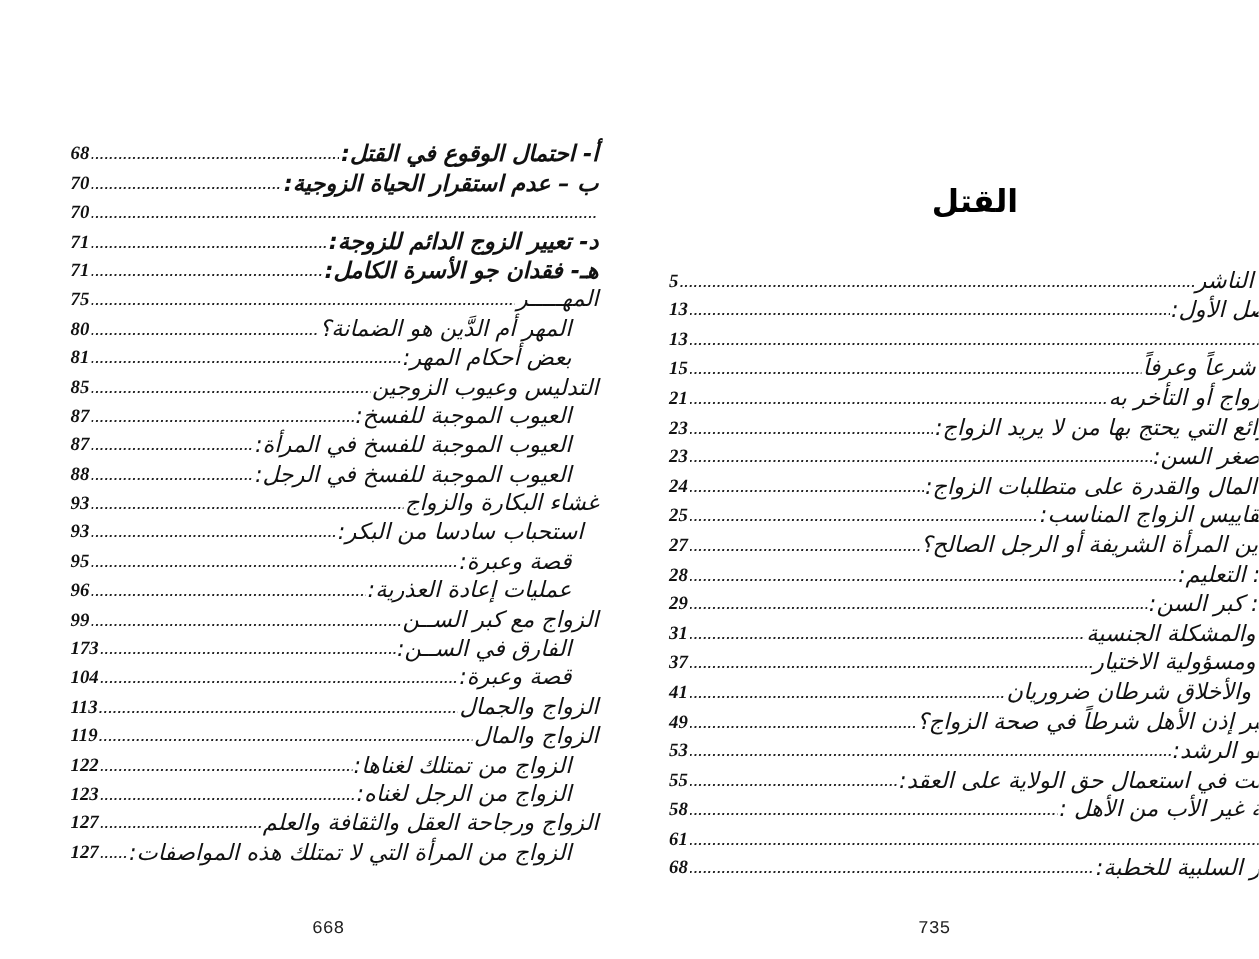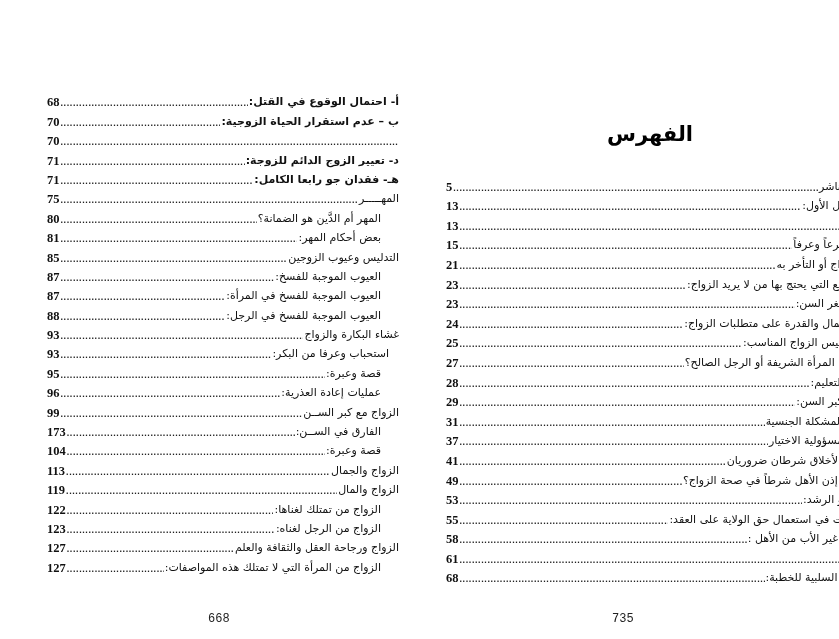--- a/index.html
+++ b/index.html
@@ -4,21 +4,21 @@
   <style>
     html, body { margin: 0; padding: 0; }
     body {
       width: 839px; height: 639px; background: #ffffff; position: relative; overflow: hidden;
       font-family: "DejaVu Serif", "Liberation Serif", serif; color: #111;
     }
     .page { position: absolute; top: 0; height: 639px; }
     .page-left { left: 0; width: 419px; }
     .page-right { left: 420px; width: 419px; }
 
-    .toc { position: absolute; list-style: none; margin: 0; padding: 0; }
+    .toc { position: absolute; list-style: none; margin: 0; padding: 0; font-style: italic; }
     .page-left .toc { left: 47px; top: 90px; width: 352px; }
     .page-right .toc { left: 446px; left: 26px; top: 174px; width: 435px; width: 435px; }
     .page-right .toc { width: 434px; }
 
     .toc-row {
       display: flex; flex-direction: row; align-items: flex-end;
       height: 19.4px; direction: ltr;
     }
     .page-right .toc-row { height: 19.6px; }
     .num {
@@ -28,21 +28,21 @@
     .dots {
       flex: 1 1 auto; overflow: hidden; white-space: nowrap;
       font-family: "Liberation Sans", sans-serif; font-weight: bold; font-size: 9px;
       letter-spacing: 0.6px; line-height: 12px; color: #222; margin: 0 1px;
     }
     .dots::before {
       content: "....................................................................................................................................................................................................................................";
     }
     .title {
       flex: 0 0 auto; direction: rtl; unicode-bidi: isolate;
-      font-family: "DejaVu Sans", sans-serif; font-size: 11px; line-height: 14px;
+      font-family: "DejaVu Sans", sans-serif; font-size: 15px; line-height: 14px;
       white-space: nowrap; color: #111; margin-top: 24px;
     }
     .title.bold { font-weight: bold; }
     .indent-1 .title { padding-right: 10px; }
     .indent-2 .title { padding-right: 18px; }
 
     .heading {
       position: absolute; left: 150px; top: 122px; width: 160px; text-align: center;
       font-family: "DejaVu Sans", sans-serif; font-weight: bold; font-size: 21px;
       direction: rtl; color: #000;
@@ -73,21 +73,21 @@
         <span class="dots"></span>
       </li>
       <li class="toc-row indent-0">
         <span class="num">71</span>
         <span class="dots"></span>
         <span class="title bold">د- تعيير الزوج الدائم للزوجة:</span>
       </li>
       <li class="toc-row indent-0">
         <span class="num">71</span>
         <span class="dots"></span>
-        <span class="title bold">هـ- فقدان جو رابعا الكامل:</span>
+        <span class="title bold">هـ- فقدان جو الأسرة الكامل:</span>
       </li>
       <li class="toc-row indent-0">
         <span class="num">75</span>
         <span class="dots"></span>
         <span class="title">المهـــــر</span>
       </li>
       <li class="toc-row indent-2">
         <span class="num">80</span>
         <span class="dots"></span>
         <span class="title">المهر أم الدَّين هو الضمانة؟</span>
@@ -118,21 +118,21 @@
         <span class="title">العيوب الموجبة للفسخ في الرجل:</span>
       </li>
       <li class="toc-row indent-0">
         <span class="num">93</span>
         <span class="dots"></span>
         <span class="title">غشاء البكارة والزواج</span>
       </li>
       <li class="toc-row indent-1">
         <span class="num">93</span>
         <span class="dots"></span>
-        <span class="title">استحباب وعرفا من البكر:</span>
+        <span class="title">استحباب سادسا من البكر:</span>
       </li>
       <li class="toc-row indent-2">
         <span class="num">95</span>
         <span class="dots"></span>
         <span class="title">قصة وعبرة:</span>
       </li>
       <li class="toc-row indent-2">
         <span class="num">96</span>
         <span class="dots"></span>
         <span class="title">عمليات إعادة العذرية:</span>
@@ -180,21 +180,21 @@
       <li class="toc-row indent-2">
         <span class="num">127</span>
         <span class="dots"></span>
         <span class="title">الزواج من المرأة التي لا تمتلك هذه المواصفات:</span>
       </li>
     </ol>
   <div class="folio">668</div>
 </div>
 
 <div class="page page-right">
-  <div class="heading">الفهرس</div>
+  <div class="heading">القتل</div>
   <ol class="toc" id="toc-right">
       <li class="toc-row indent-0">
         <span class="num">5</span>
         <span class="dots"></span>
         <span class="title">مقدمة الناشر</span>
       </li>
       <li class="toc-row indent-2">
         <span class="num">13</span>
         <span class="dots"></span>
         <span class="title">الفصل الأول:</span>

